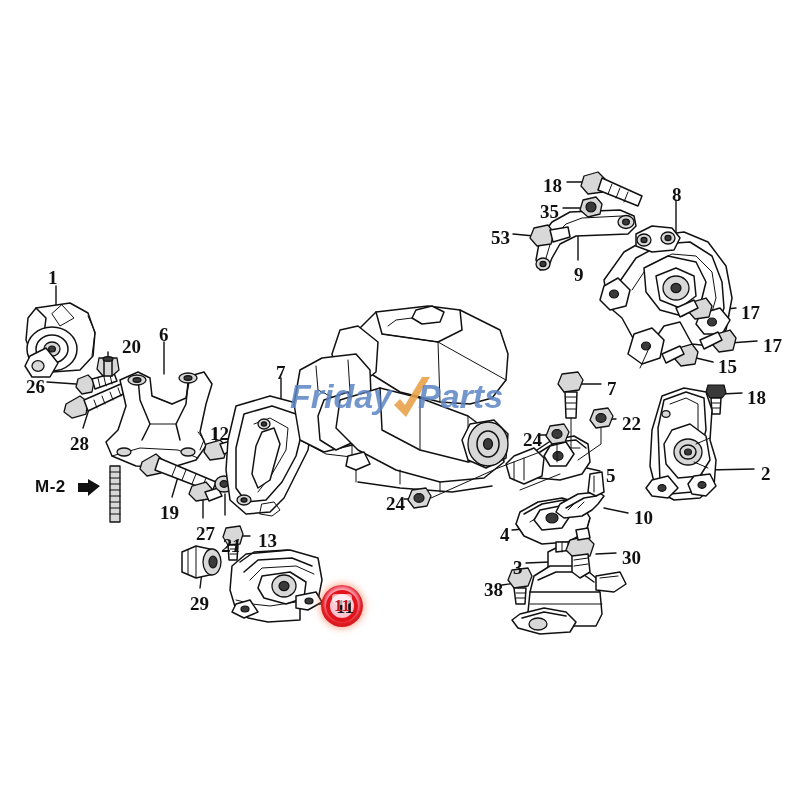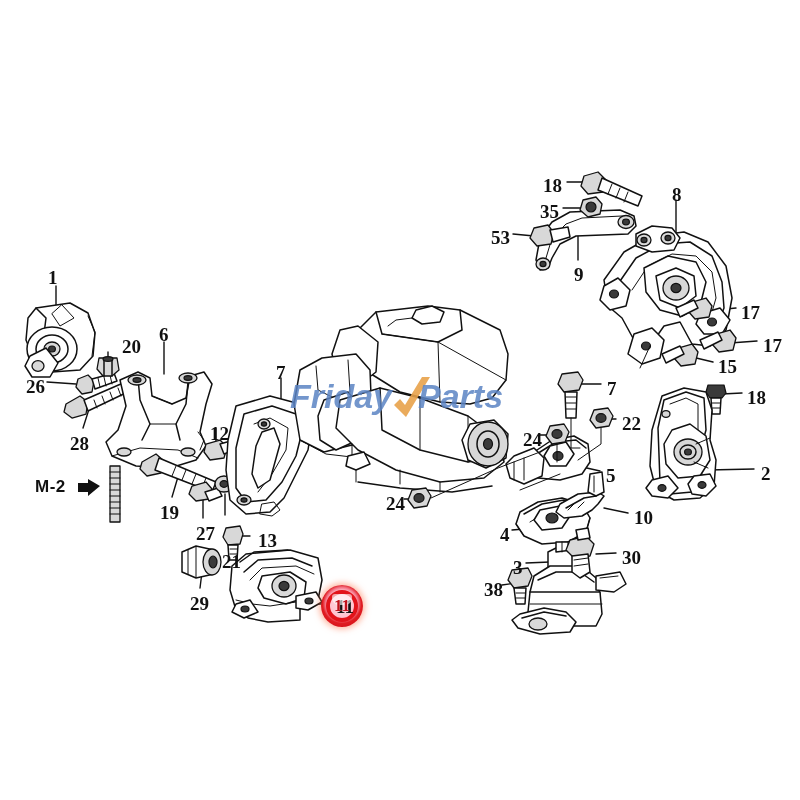--- a/index.html
+++ b/index.html
@@ -395,21 +395,21 @@
   </div>
 
   <div id="labels">
       <div class="lbl" style="left: 48px; top: 268px;">1</div>
       <div class="lbl" style="left: 26px; top: 377px;">26</div>
       <div class="lbl" style="left: 102px; top: 337px; margin-left: 20px;">20</div>
       <div class="lbl" style="left: 70px; top: 434px;">28</div>
       <div class="lbl" style="left: 159px; top: 325px;">6</div>
       <div class="lbl" style="left: 160px; top: 503px;">19</div>
       <div class="lbl" style="left: 196px; top: 524px;">27</div>
-      <div class="lbl" style="left: 222px; top: 552px;">21</div>
+      <div class="lbl" style="left: 222px; top: 536px; font-style: italic;">21</div>
       <div class="lbl" style="left: 210px; top: 389px; margin-top: 35px;">12</div>
       <div class="lbl" style="left: 258px; top: 531px;">13</div>
       <div class="lbl" style="left: 190px; top: 594px;">29</div>
       <div class="lbl" style="left: 276px; top: 363px;">7</div>
       <div class="lbl" style="left: 336px; top: 597px;">11</div>
       <div class="lbl" style="left: 543px; top: 176px;">18</div>
       <div class="lbl" style="left: 540px; top: 202px;">35</div>
       <div class="lbl" style="left: 491px; top: 228px;">53</div>
       <div class="lbl" style="left: 574px; top: 265px;">9</div>
       <div class="lbl" style="left: 672px; top: 185px;">8</div>

